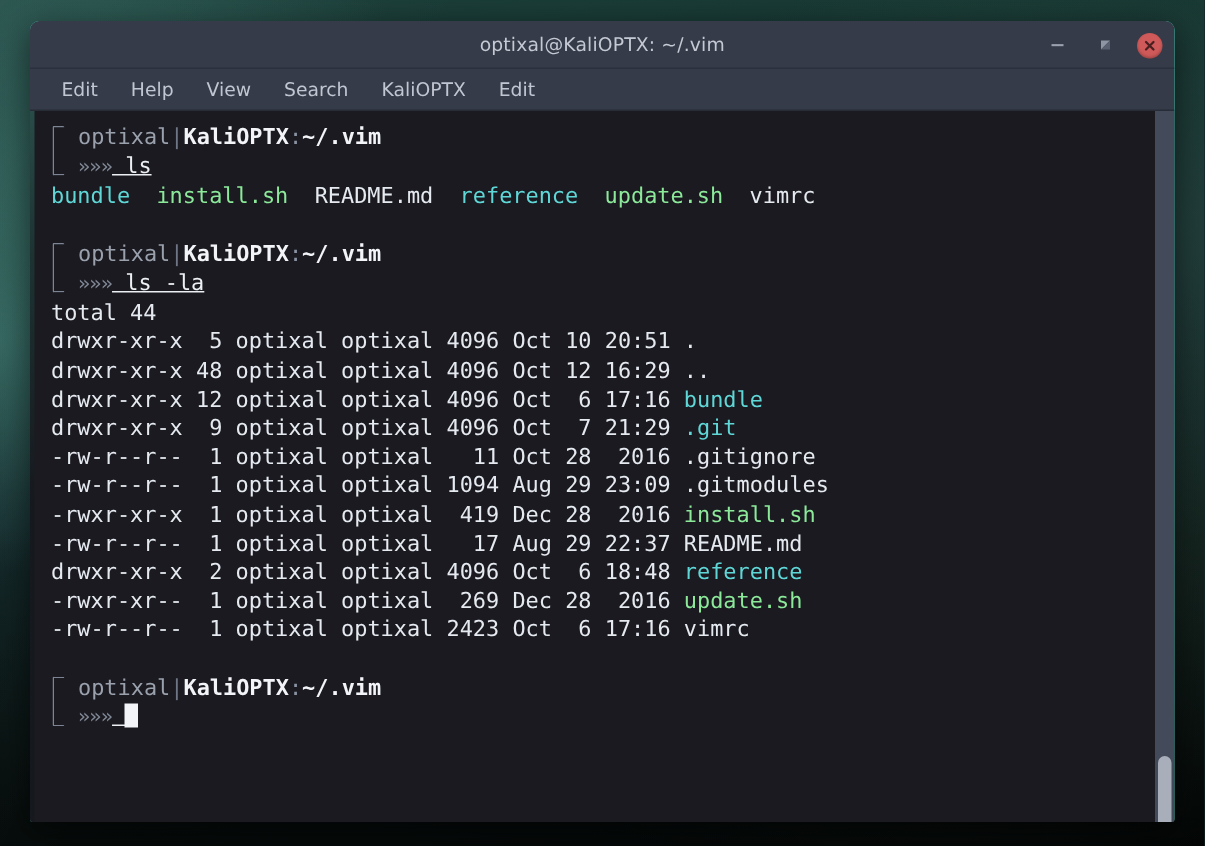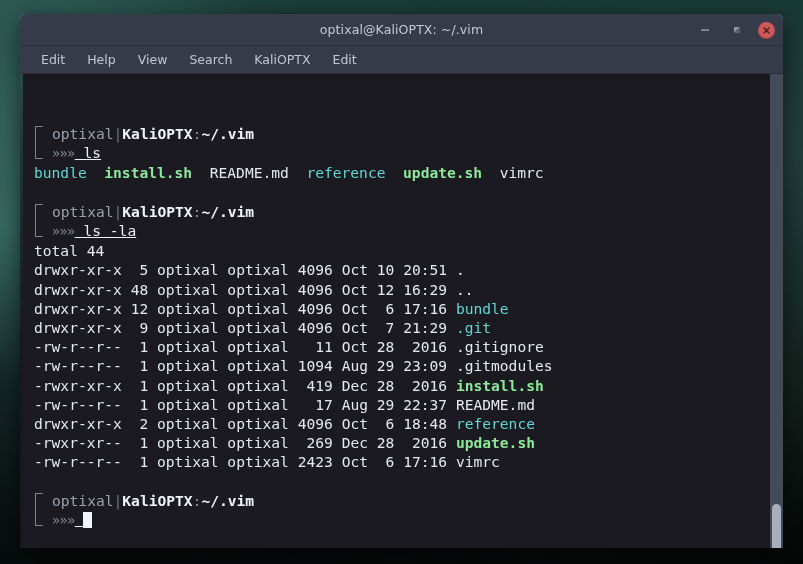--- a/index.html
+++ b/index.html
@@ -115,28 +115,27 @@
   
   #termwrap {
     flex: 1 1 auto;
     position: relative;
     background: #1a1a20;
     display: flex;
     overflow: hidden;
   }
   #term {
     flex: 1 1 auto;
-    padding: 18px 0 0 14px;
+    padding: 8px 0 0 14px;
     font-family: "DejaVu Sans Mono", monospace;
     font-size: 14.6px;
     line-height: 19.2px;
     color: #e5e9f0;
     white-space: pre;
     overflow: hidden;
-    margin-top: 32px;
   }
   #term::before {
     content: "";
     position: absolute;
     left: 0; top: 0;
     width: 3px; height: 100%;
     background: linear-gradient(to bottom, #2c5450 0%, #1e3a38 18%, #15181e 55%);
     opacity: 0.85;
   }
 
@@ -175,21 +174,21 @@
     border-radius: 1px;
   }
   .user    { color: #9aa1ad; }
   .sep     { color: #6f7685; }
   .host    { color: #f2f4f8; font-weight: bold; }
   .colon   { color: #8b92a1; }
   .path    { color: #f2f4f8; font-weight: bold; }
   .chev    { color: #808795; font-size: 13.4px; letter-spacing: -0.5px; }
   .cmd     { color: #eceff4; text-decoration: underline; }
   .dir     { color: #5fd7d7; font-weight: normal; }
-  .exe     { color: #8ce99a; font-weight: bold; }
+  .exe     { color: #8ce99a; font-weight: normal; }
   .plain   { color: #e5e9f0; }
   .cursor  {
     display: inline-block;
     width: 9px;
     height: 16px;
     background: #f2f4f8;
     vertical-align: -3px;
   }
 </style>
 </head>

